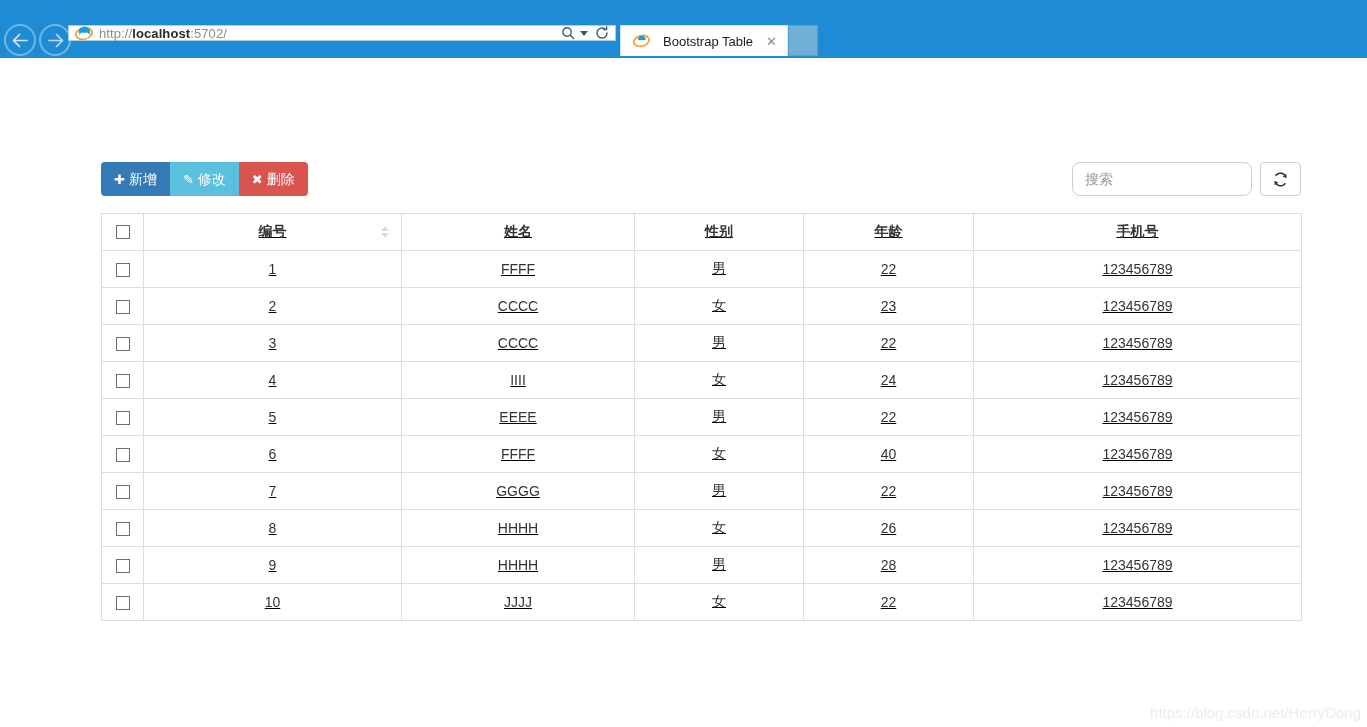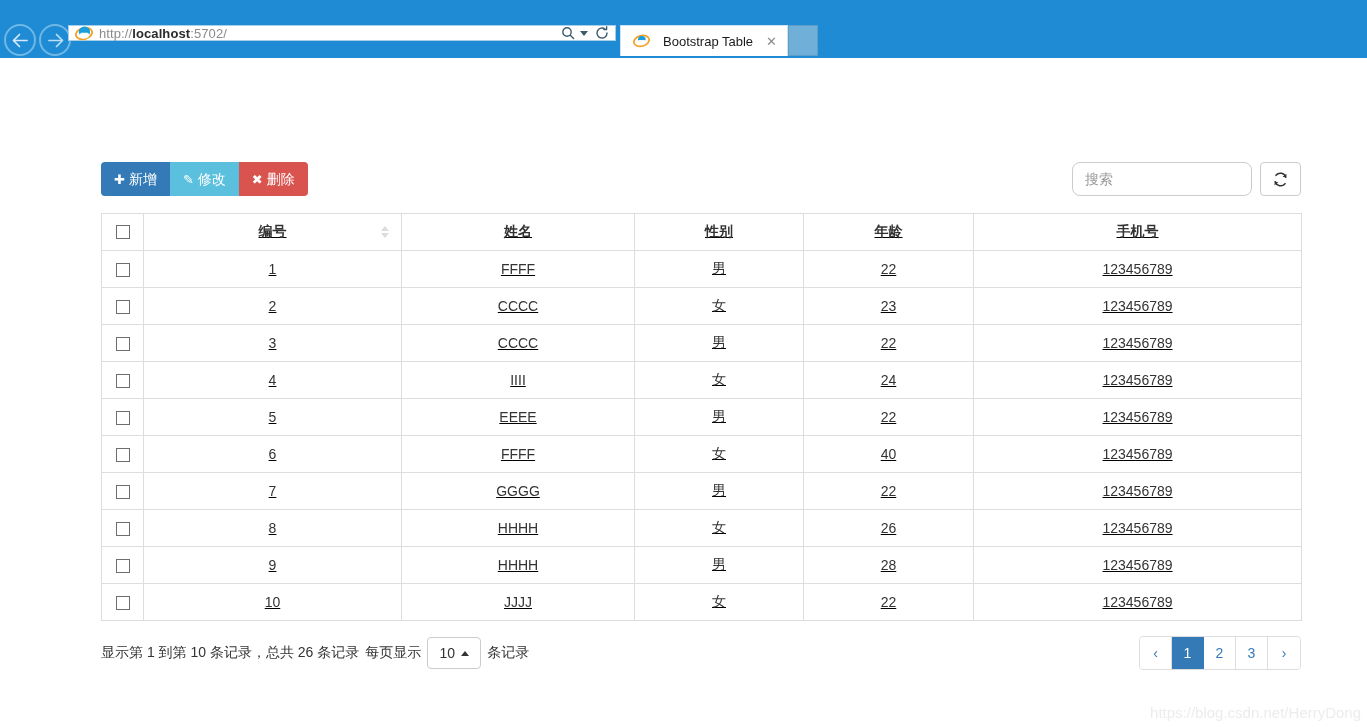--- a/index.html
+++ b/index.html
@@ -517,35 +517,17 @@
               <td>10</td>
               <td>JJJJ</td>
               <td>女</td>
               <td>22</td>
               <td>123456789</td>
             </tr>
           </tbody>
       </table>
     </div>
 
-    <div class="footer-row">
-      <div class="pager-info">
-        <span>显示第 1 到第 10 条记录，总共 26 条记录</span>
-        <span>每页显示</span>
-        <span class="pagesize-select">
-          <span>10</span>
-          <span class="caret-up-dark"></span>
-        </span>
-        <span>条记录</span>
-      </div>
-      <div class="pagination" id="pagination">
-          <div class="page-btn">‹</div>
-          <div class="page-btn active">1</div>
-          <div class="page-btn">2</div>
-          <div class="page-btn">3</div>
-          <div class="page-btn">›</div>
-        </div>
-    </div>
 
   </div>
 
   <div class="watermark">https://blog.csdn.net/HerryDong</div>
 </div>
 
 </body></html>

